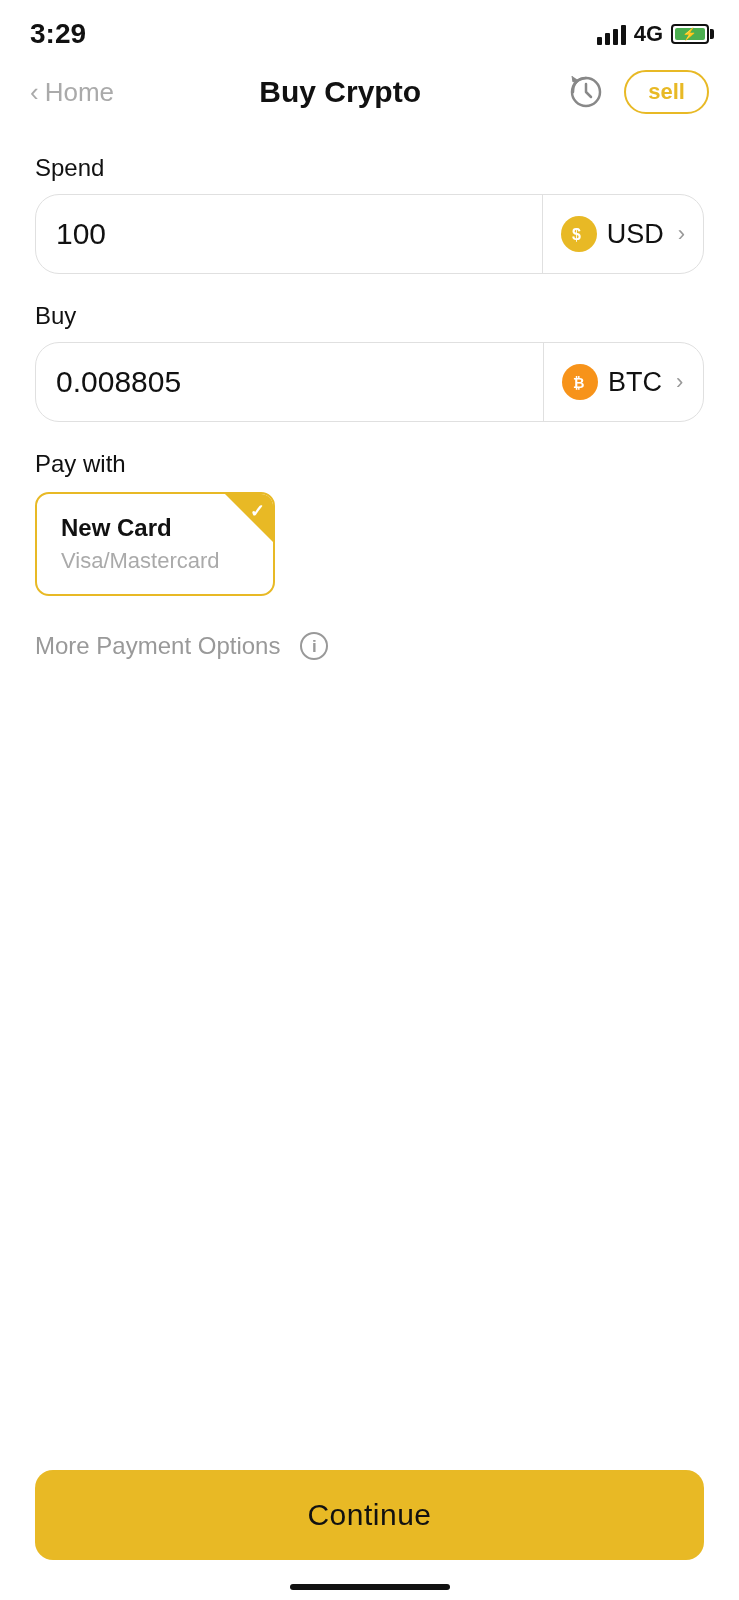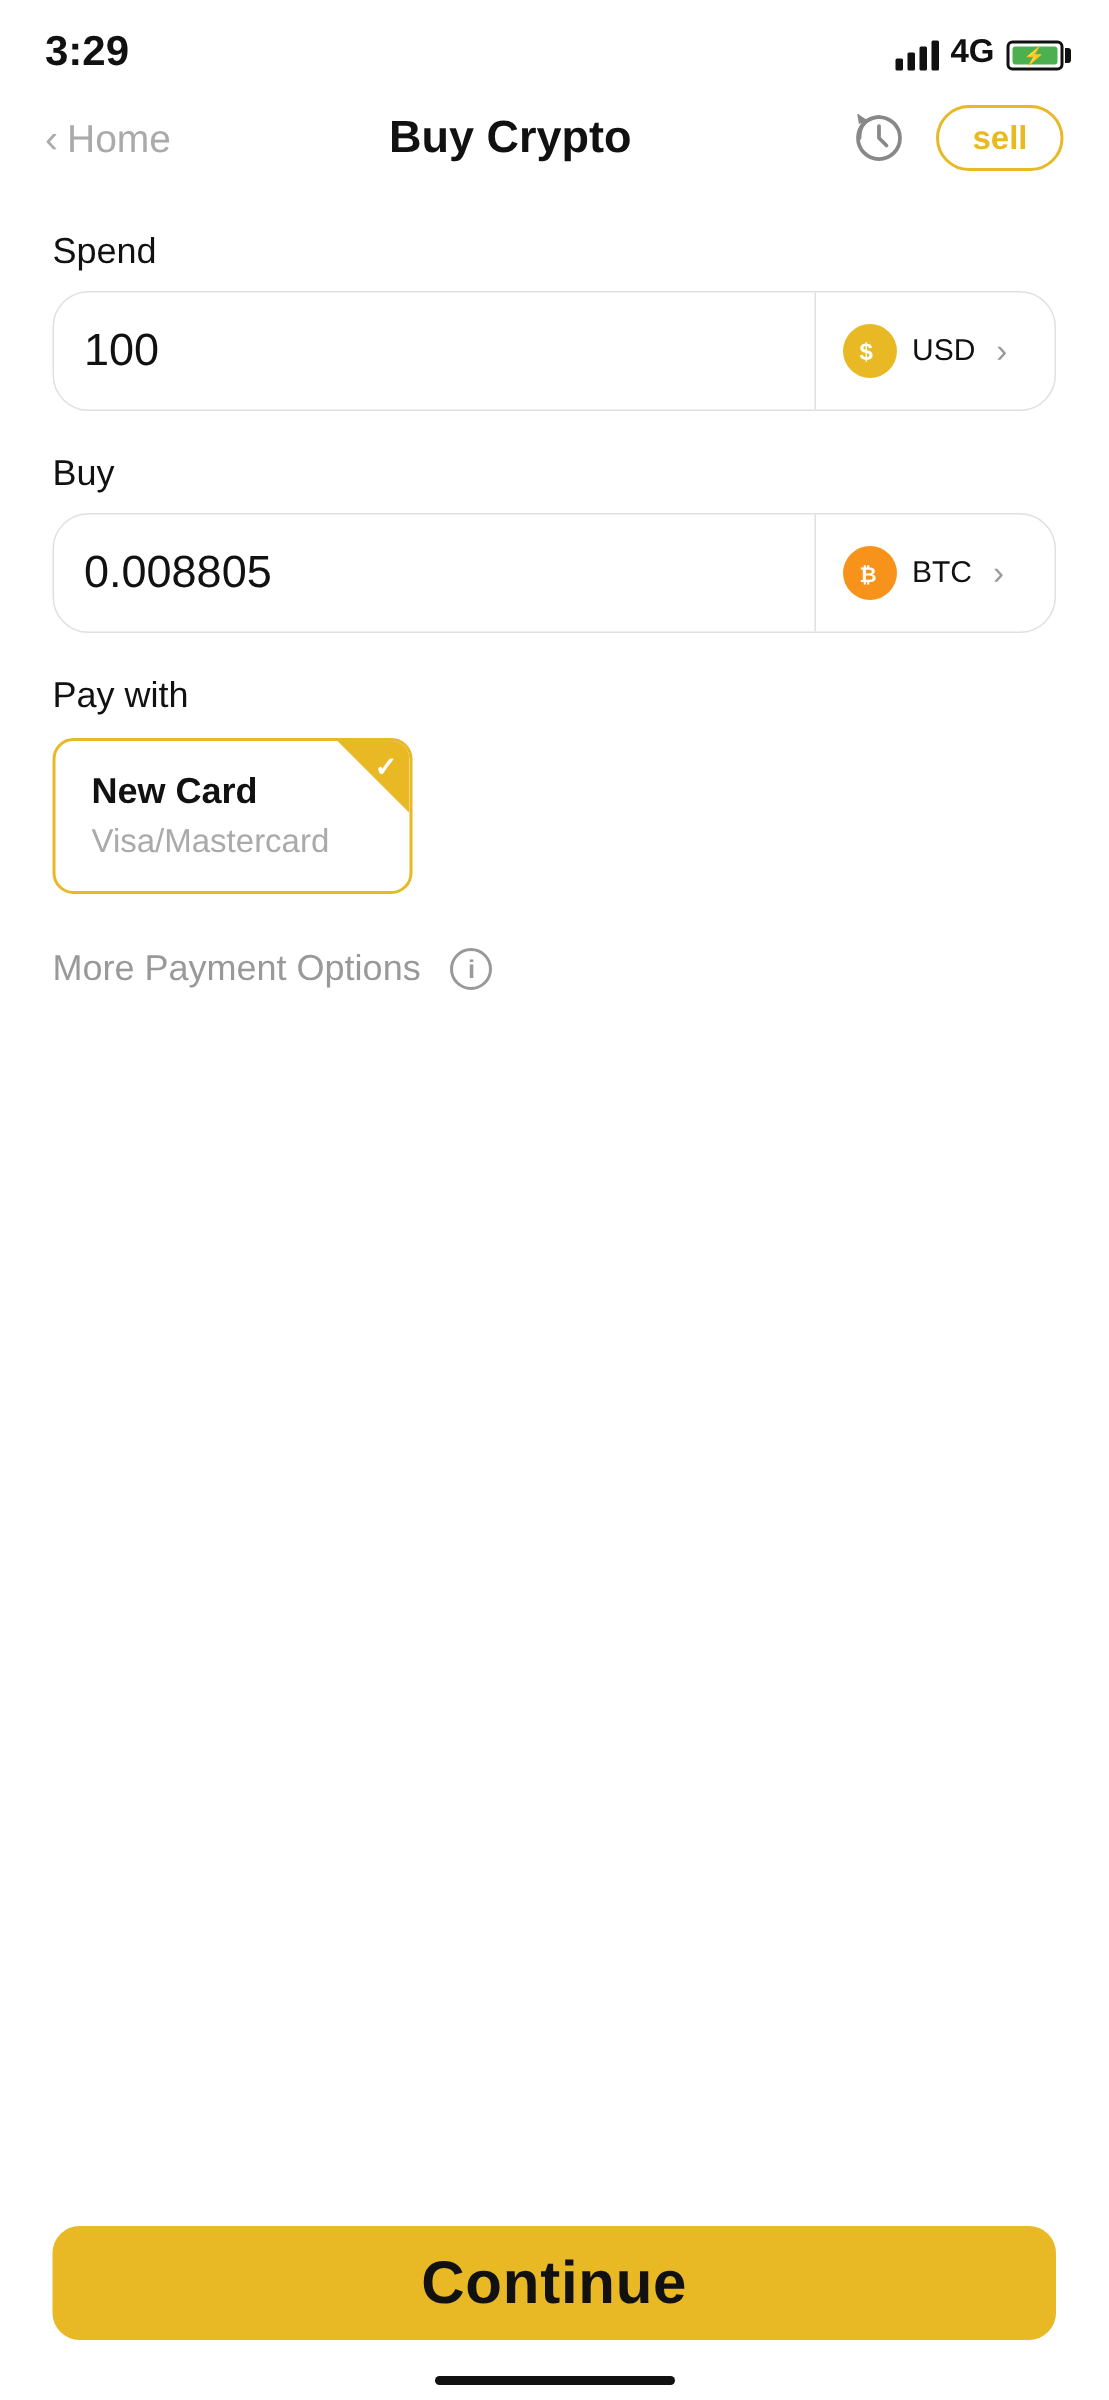--- a/index.html
+++ b/index.html
@@ -24,21 +24,21 @@
     }
 
     .status-time {
       font-size: 28px;
       font-weight: 700;
       color: #111;
     }
 
     .status-right {
       display: flex;
-      align-items: flex-end;
+      align-items: center;
       gap: 8px;
     }
 
     .signal-bars {
       display: flex;
       align-items: flex-end;
       gap: 3px;
       height: 22px;
     }
 
@@ -224,21 +224,21 @@
     .currency-icon.btc {
       background: #F7931A;
     }
 
     .currency-icon svg {
       width: 22px;
       height: 22px;
     }
 
     .currency-code {
-      font-size: 20px;
+      font-size: 27px;
       font-weight: 500;
       color: #111;
     }
 
     .currency-chevron {
       font-size: 22px;
       color: #999;
       margin-left: 4px;
     }
 
@@ -327,26 +327,26 @@
     
     .continue-btn-wrapper {
       position: absolute;
       bottom: 40px;
       left: 35px;
       right: 35px;
     }
 
     .continue-button {
       width: 100%;
-      height: 76px;
+      height: 90px;
       background: #E8B925;
       border: none;
       border-radius: 18px;
-      font-size: 40px;
-      font-weight: 700;
+      font-size: 30px;
+      font-weight: 400;
       color: #111;
       cursor: pointer;
       letter-spacing: 0.5px;
     }
 
     
     .home-indicator {
       position: absolute;
       bottom: 10px;
       left: 50%;

